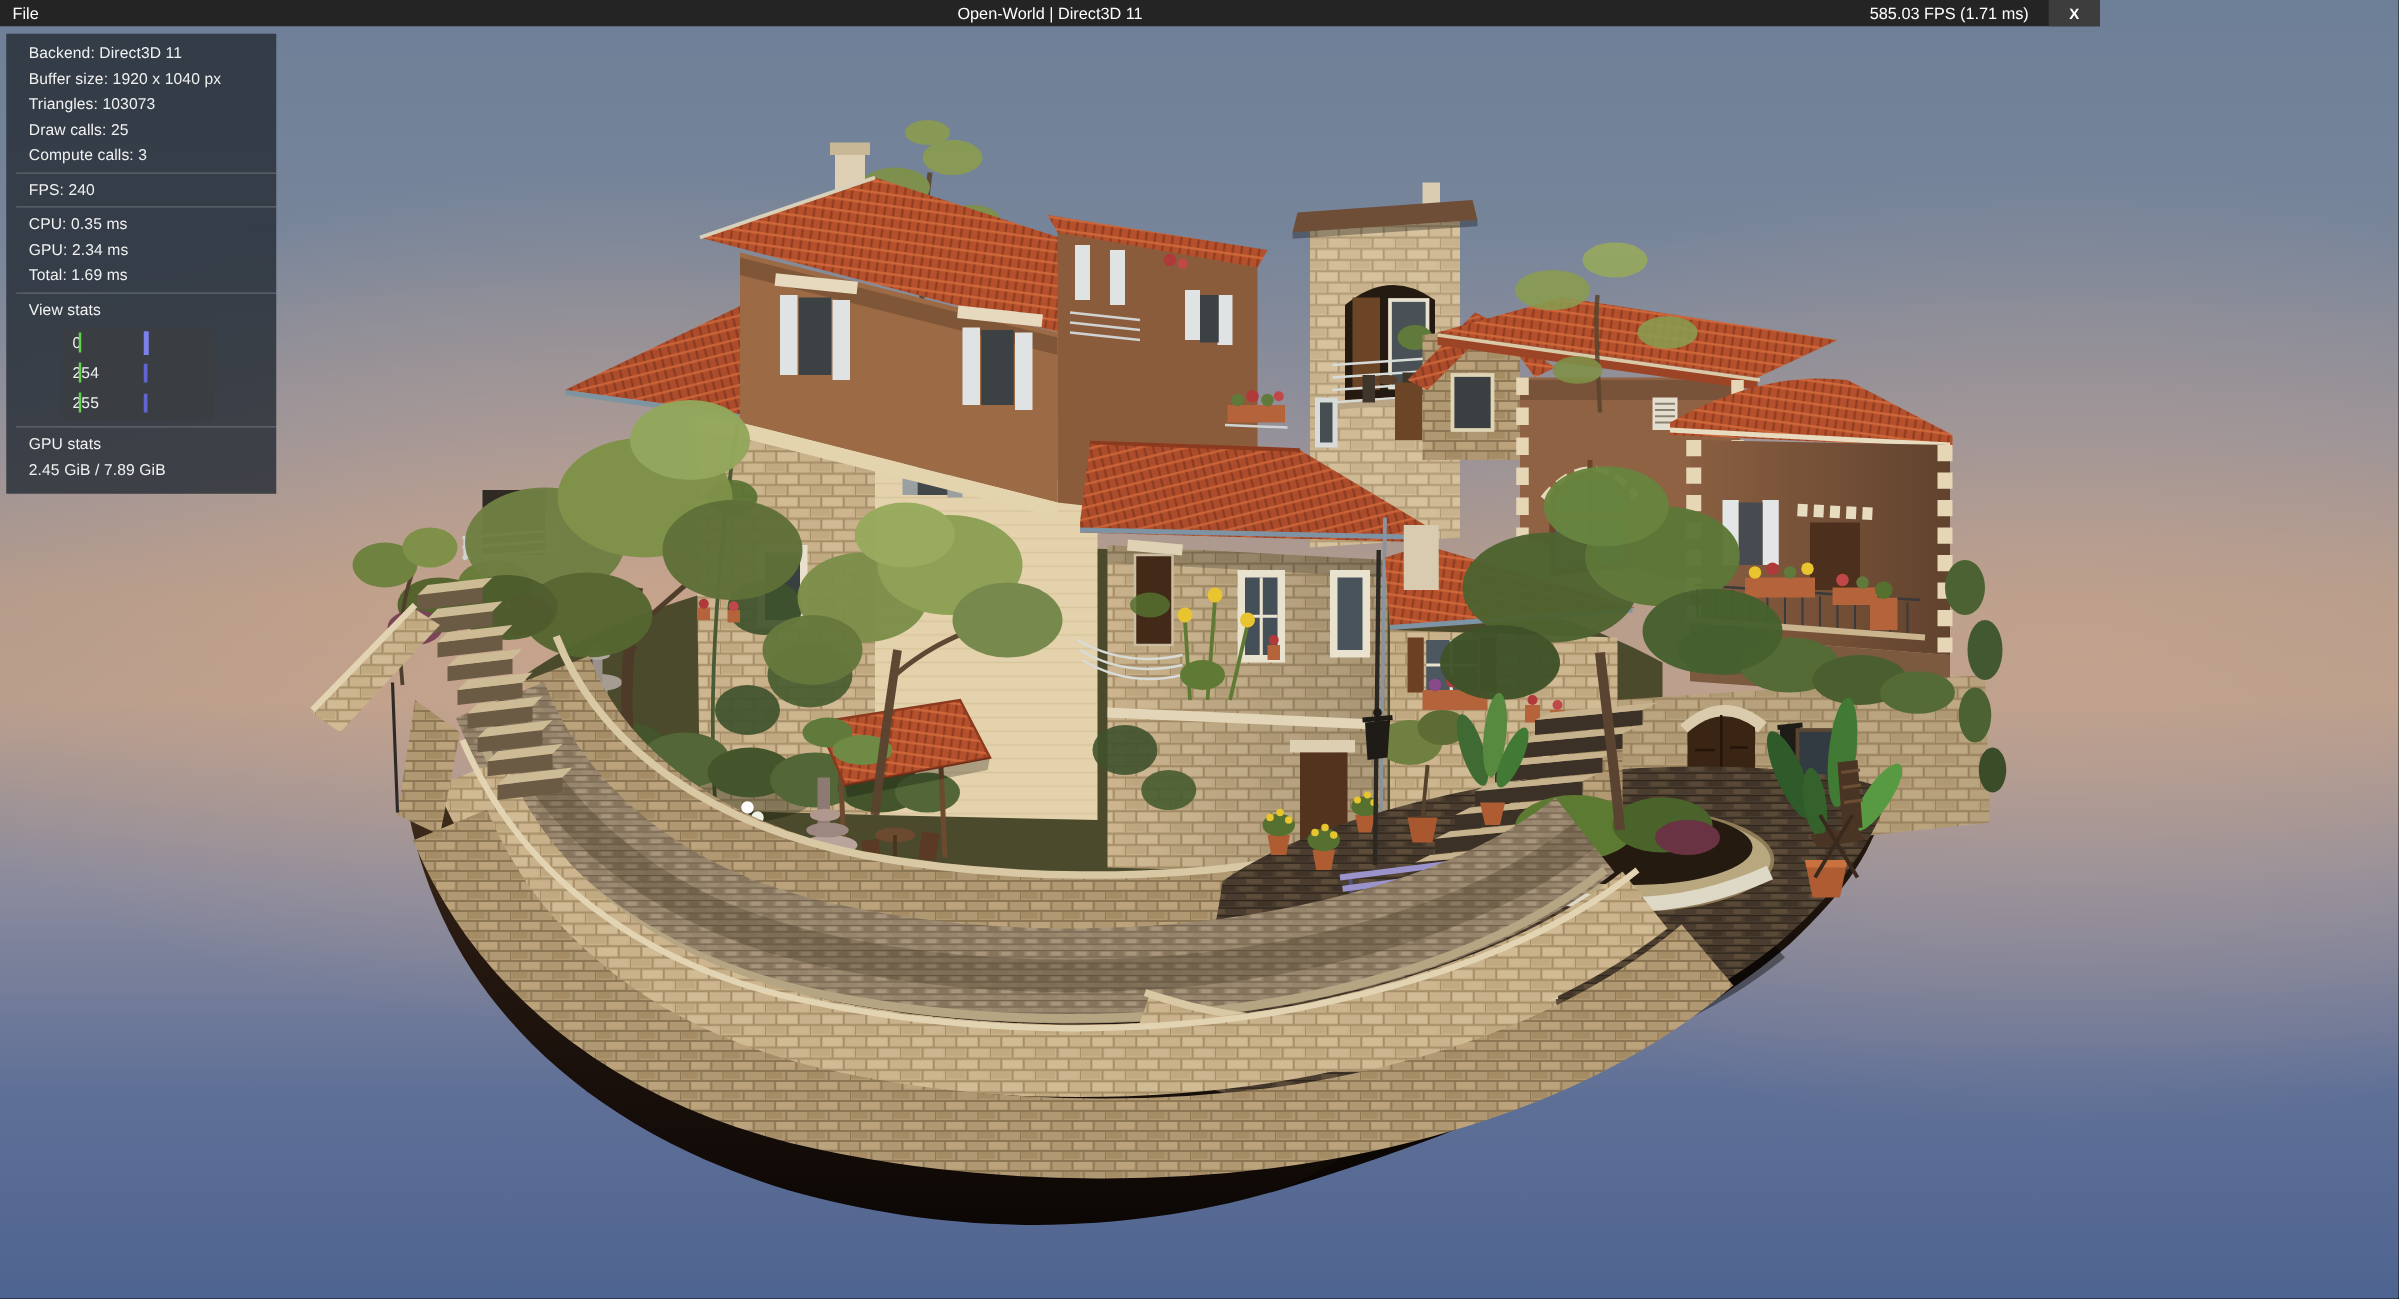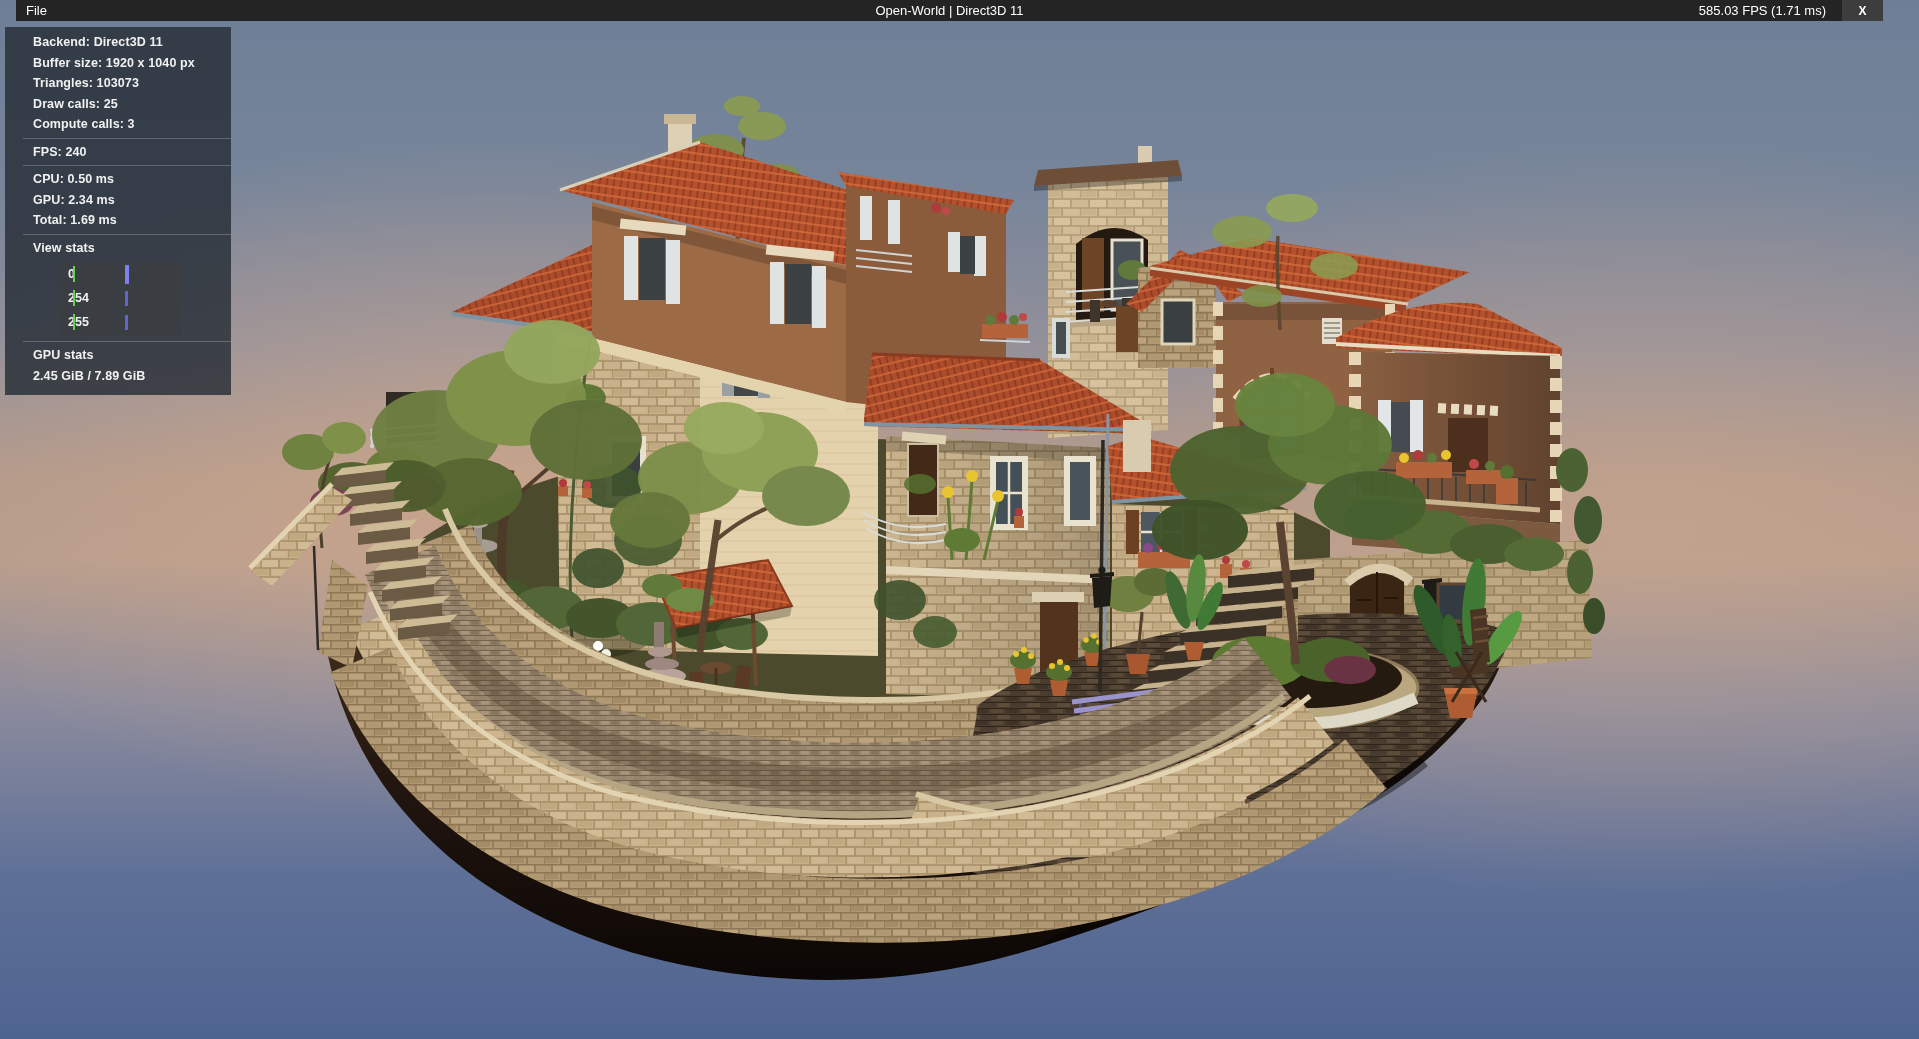--- a/index.html
+++ b/index.html
@@ -5,33 +5,33 @@
   html,body{margin:0;padding:0;background:#000;}
   .screen{position:relative;width:1919px;height:1039px;overflow:hidden;
     font-family:"Liberation Sans",sans-serif;
     background:
       radial-gradient(950px 520px at 26% 46%, rgba(216,172,140,.55), rgba(216,172,140,0) 66%),
       radial-gradient(1100px 620px at 86% 50%, rgba(205,168,142,.50), rgba(205,168,142,0) 62%),
       linear-gradient(180deg,#6d7f97 0%,#77859a 18%,#93909a 34%,#b29a8b 46%,#b79d8d 54%,#8b8b9d 68%,#5f7097 84%,#4e6490 100%);
   }
   .scene{position:absolute;left:0;top:0;}
   
-  .titlebar{position:absolute;left:16px;top:0;width:1867px;height:21px;
+  .titlebar{position:absolute;left:0;top:0;width:1680px;height:21px;
     background:var(--titlebar_bg,#242424);display:flex;align-items:center;
     color:var(--titlebar_fg,#fff);font-size:13px;z-index:10;}
   .tb-file{padding:0 14px 0 10px;cursor:default;}
   .tb-title{position:absolute;left:0;right:0;text-align:center;pointer-events:none;}
   .tb-right{margin-left:auto;display:flex;align-items:center;height:100%;}
   .tb-fps{padding-right:16px;text-align:right;}
   .tb-close{width:41px;height:100%;background:var(--close_btn_bg,#3d3d3d);
     display:flex;align-items:center;justify-content:center;font-weight:700;font-size:12px;}
   
   .panel{position:absolute;left:5px;top:27px;width:208px;z-index:9;
     background:var(--panel_bg,rgba(38,45,54,.82));color:var(--panel_fg,#f1f1f1);
-    font-size:12.5px;font-weight:700;padding:5px 0 9px 18px;letter-spacing:.1px;}
+    font-size:12.5px;font-weight:400;padding:5px 0 9px 8px;letter-spacing:.1px;}
   .panel .line{line-height:20.5px;padding-left:10px;white-space:nowrap;}
   .panel .sep{height:1px;background:rgba(255,255,255,.22);margin:3px 0;}
   .graph{position:relative;margin:4px 0 5px 36px;width:122px;height:74px;
     background:var(--graph_bg,#3a3d41);border-radius:3px;}
   .grow{position:relative;height:24px;line-height:24px;padding-left:9px;}
   .gtick{position:absolute;left:14px;top:4px;width:2px;height:16px;background:var(--graph_green,#61d34f);}
   .gbar{position:absolute;left:66px;background:var(--graph_purple,#6165cf);}
   .gbar.big{top:3px;width:4px;height:19px;background:#7b80ea;}
   .gbar.small{top:5px;width:2.5px;height:15px;}
 </style>
@@ -611,21 +611,21 @@
 
 <div class="panel">
   <div class="line">Backend: Direct3D 11</div>
   <div class="line">Buffer size: 1920 x 1040 px</div>
   <div class="line">Triangles: 103073</div>
   <div class="line">Draw calls: 25</div>
   <div class="line">Compute calls: 3</div>
   <div class="sep"></div>
   <div class="line">FPS: 240</div>
   <div class="sep"></div>
-  <div class="line">CPU: 0.50 ms</div>
+  <div class="line">CPU: 0.35 ms</div>
   <div class="line">GPU: 2.34 ms</div>
   <div class="line">Total: 1.69 ms</div>
   <div class="sep"></div>
   <div class="line">View stats</div>
   <div class="graph">
     <div class="grow">
       <span>0</span>
       <span class="gtick"></span>
       <span class="gbar big"></span>
     </div>

